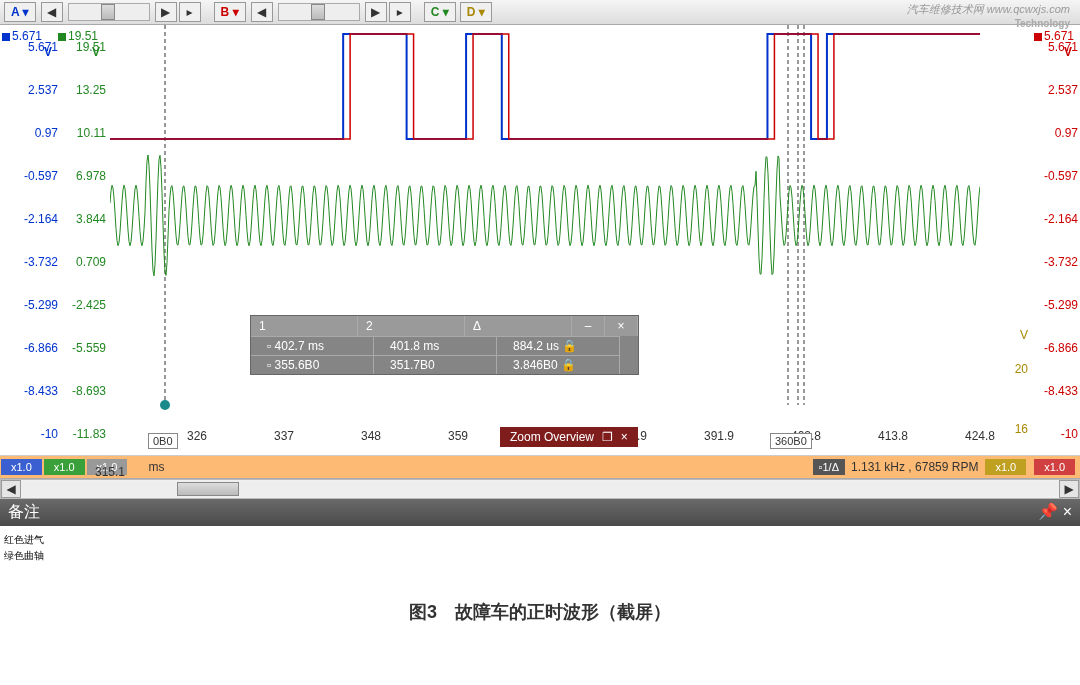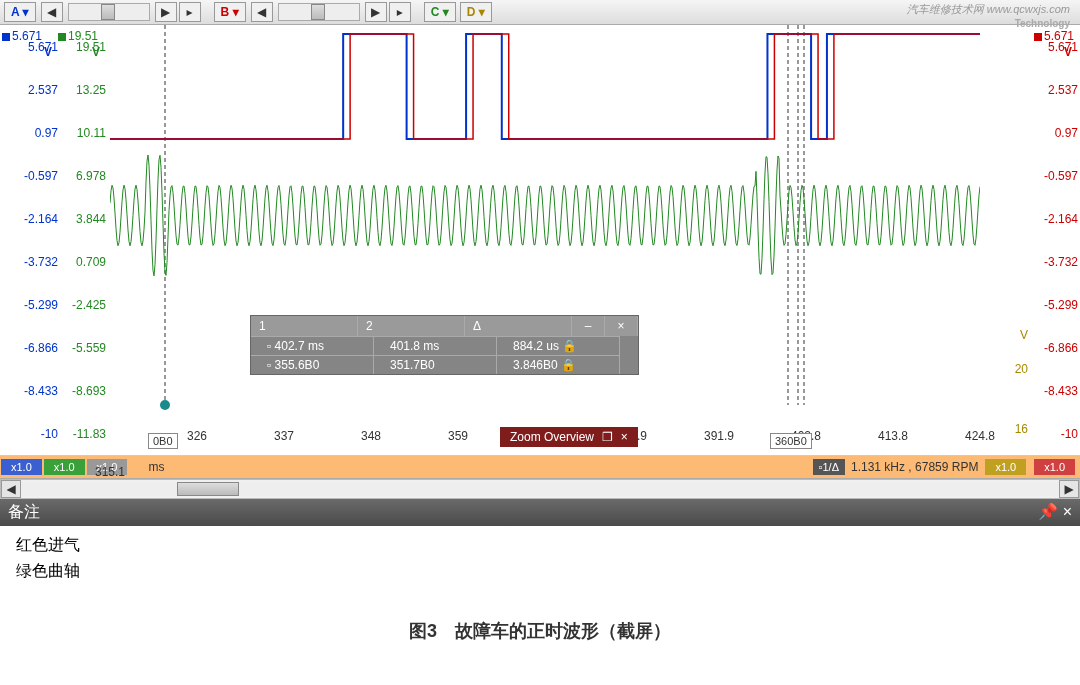--- a/index.html
+++ b/index.html
@@ -48,21 +48,21 @@
 .zb-red{background:#d04040}
 .ms-label{margin-left:20px;font-size:12px}
 .status-right{margin-left:auto;margin-right:4px;display:flex;align-items:center;gap:6px}
 .delta-badge{background:#555;color:#fff;padding:2px 6px;font-size:11px}
 .scrollbar{height:18px;background:#f0f0f0;border:1px solid #bbb;display:flex;align-items:center}
 .sb-arrow{width:18px;height:16px;border:1px solid #999;background:#e5e5e5;display:flex;align-items:center;justify-content:center;cursor:pointer}
 .sb-track{flex:1;height:14px;background:#eee;position:relative}
 .sb-thumb{position:absolute;left:15%;width:60px;height:12px;top:0;background:linear-gradient(#ddd,#bbb);border:1px solid #888}
 .notes-header{background:linear-gradient(#6a6a6a,#4a4a4a);color:#fff;padding:3px 8px;font-size:16px;display:flex}
 .pin{margin-left:auto;cursor:pointer}
-.notes-body{padding:6px 16px;line-height:1.6;font-size:16px}
+.notes-body{padding:6px 4px;line-height:1.6;font-size:10px}
 .caption{text-align:center;padding:30px 0 10px;font-size:18px;font-weight:bold}
 .topsquare{display:inline-block;width:8px;height:8px;margin-right:2px;vertical-align:middle}
 </style>
 </head>
 <body>
 
 <div class="container">
   <div class="toolbar">
     <span class="ch-btn ch-a"><span>A</span> <span>▾</span></span>
     <span class="nav-btn">◀</span>

